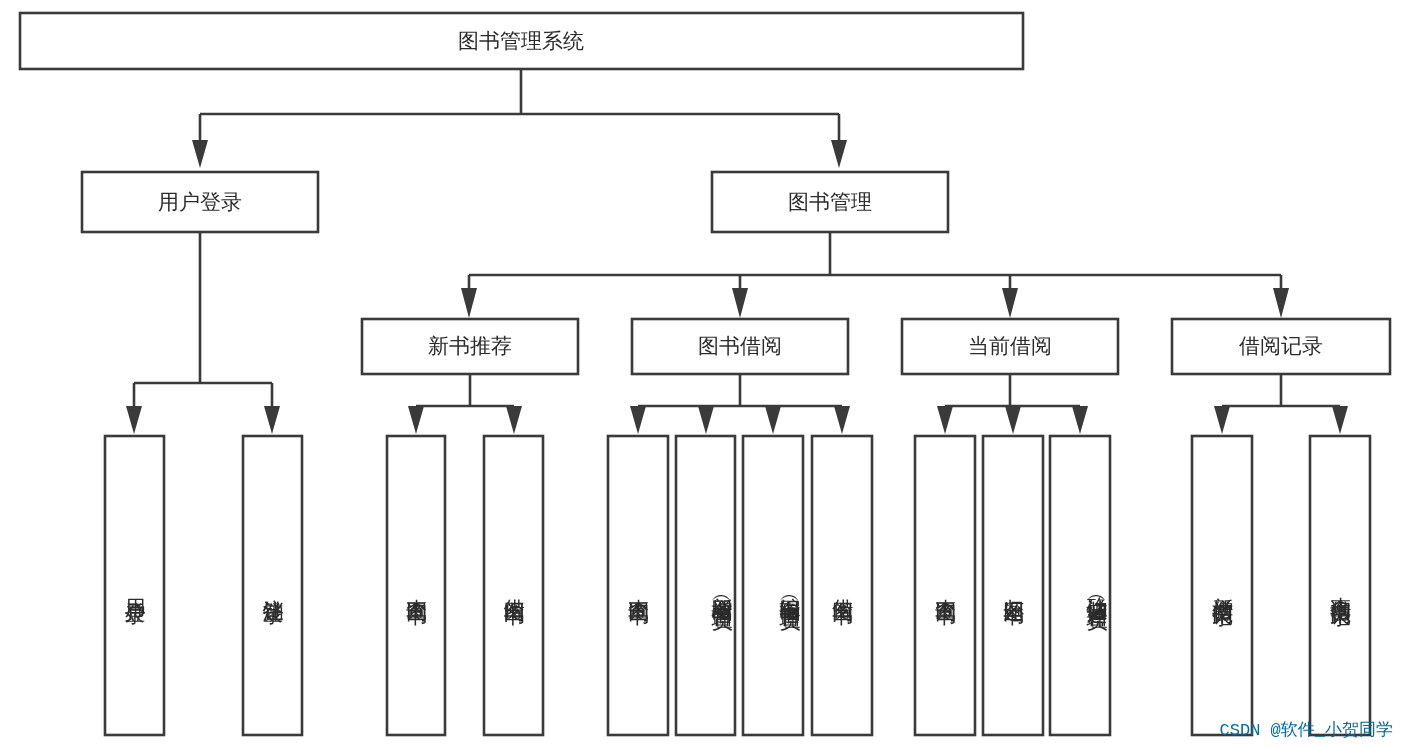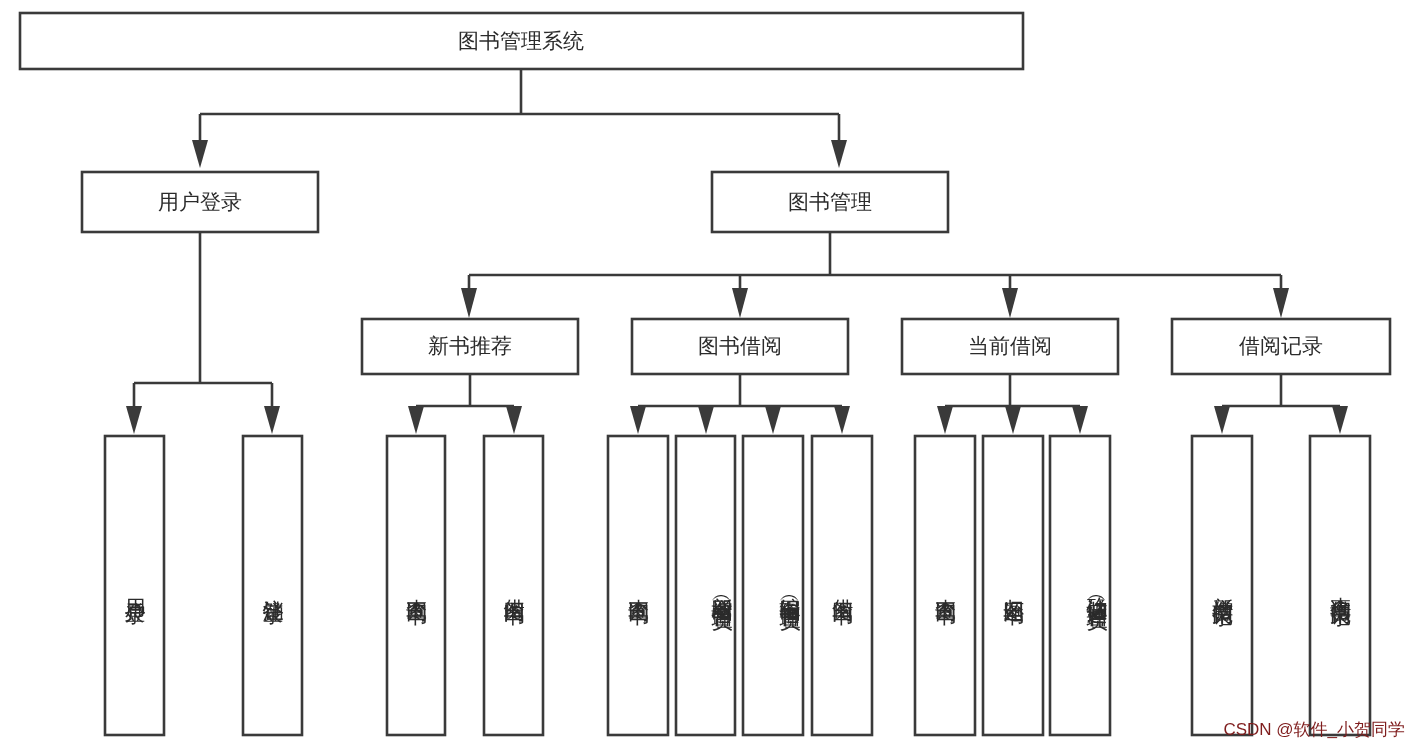--- a/index.html
+++ b/index.html
@@ -58,25 +58,25 @@
     letter-spacing: 2px;
     display: flex;
     align-items: center;
     justify-content: center;
     white-space: nowrap;
     pointer-events: none;
     user-select: none;
   }
   .watermark {
     position: absolute;
-    right: 0;
+    right: 12px;
     bottom: 6px;
-    font-family: Liberation Sans, sans-serif;
+    font-family: Liberation Mono, monospace;
     font-size: 17px;
-    color: #7f1d1d;
+    color: #0369a1;
     white-space: nowrap;
     user-select: none;
   }
 </style>
 </head>
 <body>
 
 <div id="diagram-root">
 
   <svg class="flow" viewBox="0 0 1405 747" xmlns="http://www.w3.org/2000/svg">

